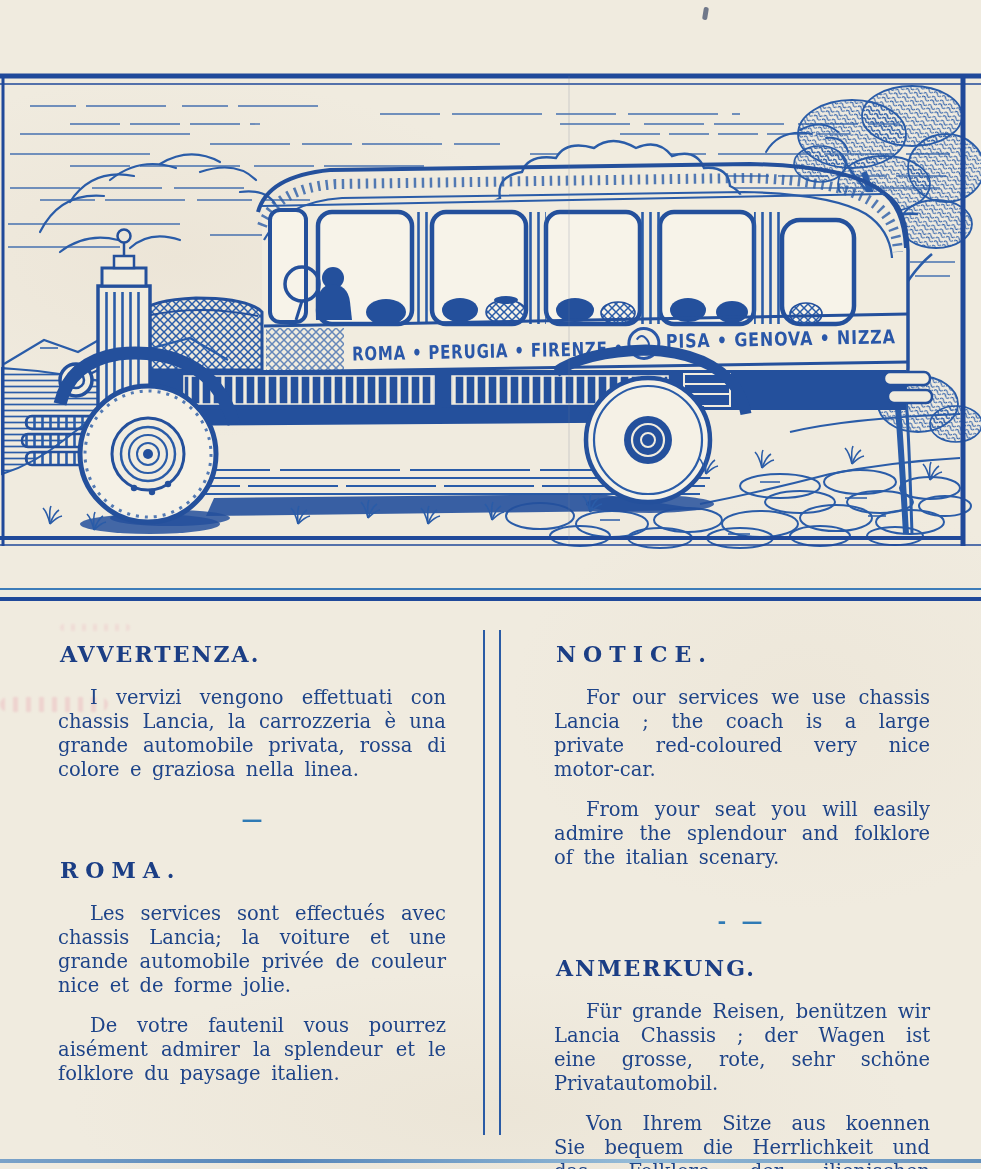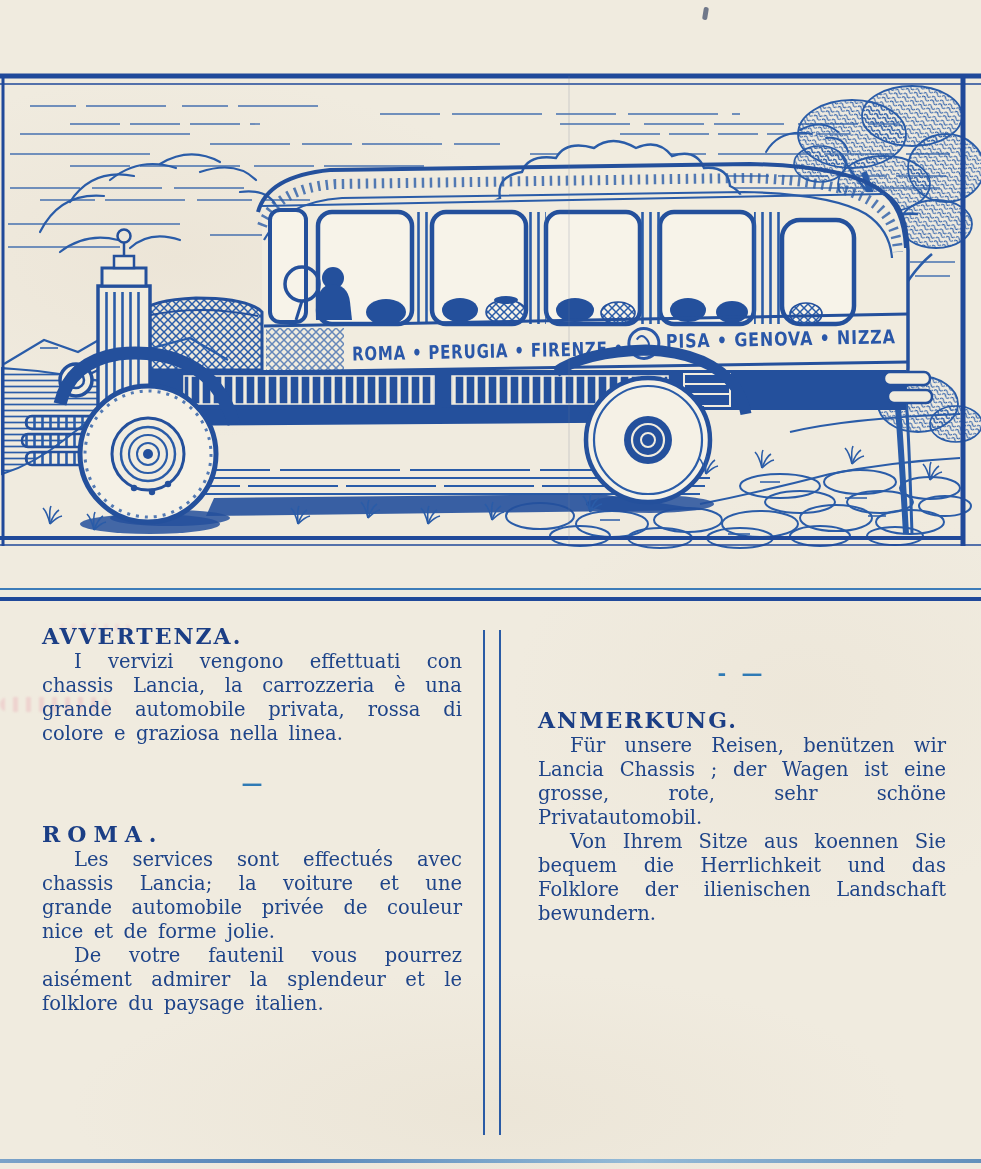--- a/index.html
+++ b/index.html
@@ -25,24 +25,24 @@
     filter:blur(1px);}
   .mid-rule{position:absolute;top:588px;left:0;width:981px;height:7px;
     border-top:2px solid #3d7cb9;border-bottom:4px solid #20499a;}
   .bottom-line{position:absolute;top:1159px;left:0;width:981px;height:4px;
     background:linear-gradient(90deg,#5d90c3,#2f6cb0 28%,#7fb0d6 65%,#3f79b3);opacity:.8;}
   .col{position:absolute;top:622px;color:#1e4489;}
   .col-left{left:42px;width:420px;}
   .col-right{left:538px;width:408px;}
   .col-sep{position:absolute;top:630px;left:483px;width:14px;height:505px;
     border-left:2px solid #2a5ba5;border-right:2px solid #2a5ba5;}
-  .col h2{margin:0;font-weight:700;font-size:22px;line-height:28px;color:#1b3e85;}
+  .col h2{margin:18px;font-weight:700;font-size:22px;line-height:28px;color:#1b3e85;}
   .ls-narrow{letter-spacing:2px;}
   .ls-wide{letter-spacing:7px;}
-  .col p{margin:0;font-size:19.5px;line-height:24px;text-align:justify;
+  .col p{margin:16px;font-size:19.5px;line-height:24px;text-align:justify;
     text-indent:32px;word-spacing:.22em;}
   .p-first{margin-top:15px;}
   .p-first-sm{margin-top:12px;}
   .divider{display:block;text-align:center;color:#2f7ab5;font-weight:700;font-size:21px;}
   .div-left{margin-top:24px;height:26px;}
   .div-right{margin-top:38px;height:22px;letter-spacing:4px;}
   .h-second{margin-top:24px !important;}
 </style>
 </head>
 <body>
@@ -322,22 +322,27 @@
     <section>
       <h2 class="ls-wide h-second">ROMA.</h2>
       <p class="p-first">Les services sont effectués avec chassis Lancia; la voiture et une grande automobile privée de couleur nice et de forme jolie.</p>
       <p>De votre fautenil vous pourrez aisément admirer la splendeur et le folklore du paysage italien.</p>
     </section>
   </div>
 
   <div class="col-sep"></div>
 
   <div class="col col-right">
+    <section>
+      <h2 class="ls-wide">NOTICE.</h2>
+      <p class="p-first-sm">For our services we use chassis Lancia ; the coach is a large private red-coloured very nice motor-car.</p>
+      <p>From your seat you will easily admire the splendour and folklore of the italian scenary.</p>
+    </section>
     <span class="divider div-right">- —</span>
     <section>
       <h2 class="ls-narrow h-second">ANMERKUNG.</h2>
-      <p class="p-first">Für unsere Reisen, benützen wir Lancia Chassis ; der Wagen ist eine grosse, rote, sehr schöne Privatautomobil.</p>
+      <p class="p-first">Für grande Reisen, benützen wir Lancia Chassis ; der Wagen ist eine grosse, rote, sehr schöne Privatautomobil.</p>
       <p>Von Ihrem Sitze aus koennen Sie bequem die Herrlichkeit und das Folklore der ilienischen Landschaft bewundern.</p>
     </section>
   </div>
 
   <div class="bottom-line"></div>
 </div>
 
 </body></html>

